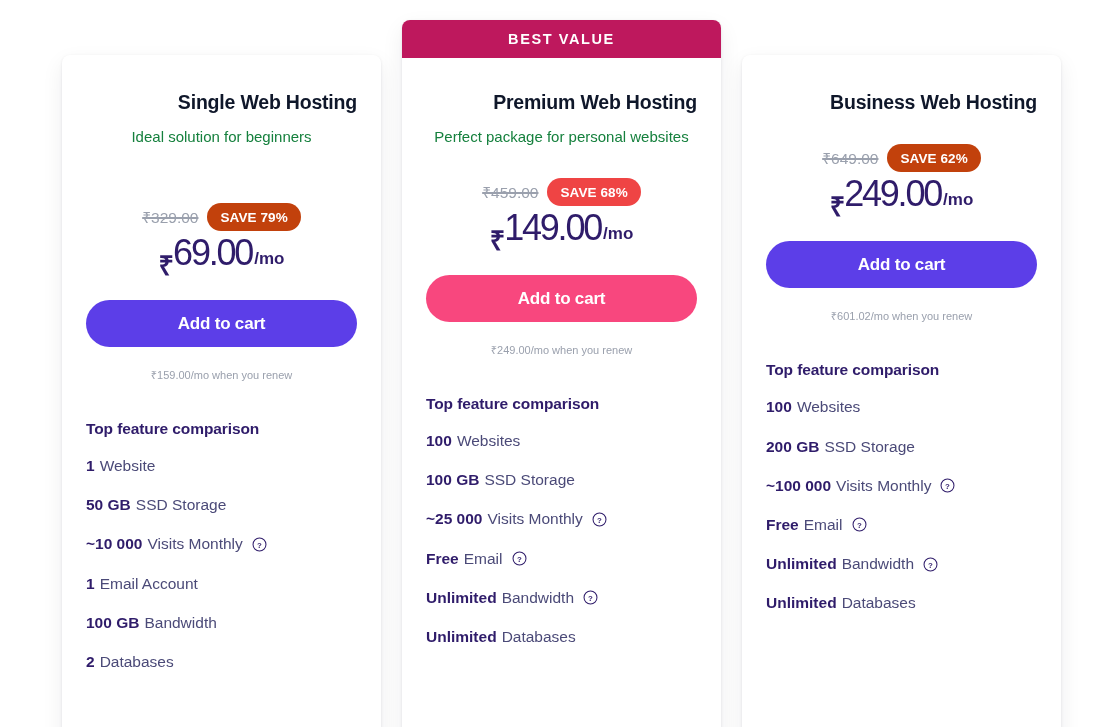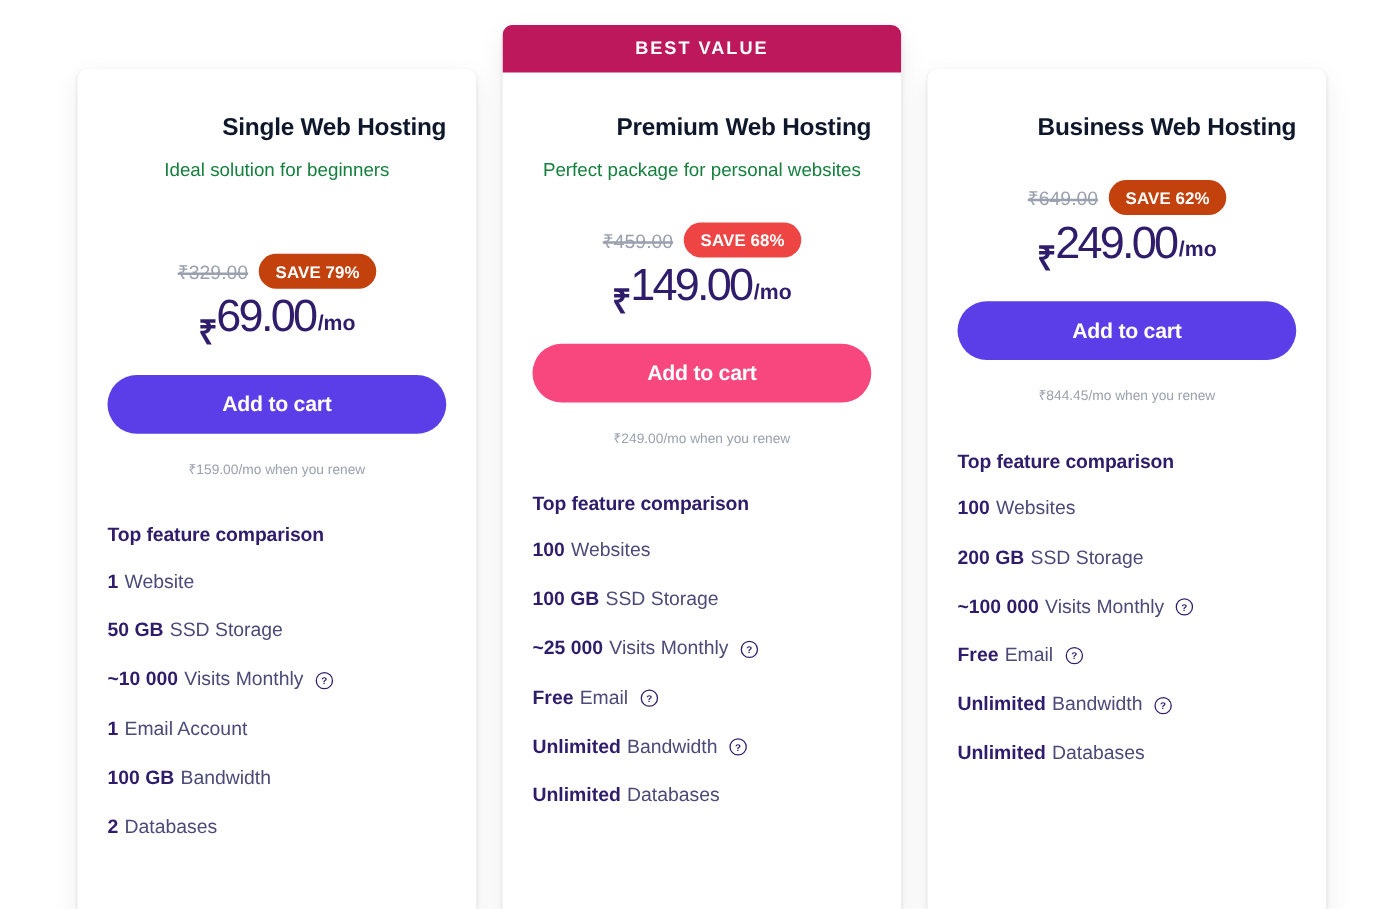--- a/index.html
+++ b/index.html
@@ -317,21 +317,21 @@
           <span class="save-badge purple">SAVE 62%</span>
         </div>
         <div class="price-row">
           <span class="cur">₹</span>
           <span class="amount">249.00</span>
           <span class="per">/mo</span>
         </div>
       </div>
 
       <button class="cart-btn purple">Add to cart</button>
-      <div class="renew">₹844.45/mo when you renew</div>
+      <div class="renew">₹601.02/mo when you renew</div>
 
       <div class="features">
         <div class="feat-head">Top feature comparison</div>
         <div class="feat-rows">
             <div class="feat-row">
               <span class="feat-strong">100</span>
               <span>Websites</span>
             </div>
             <div class="feat-row">
               <span class="feat-strong">200 GB</span>

